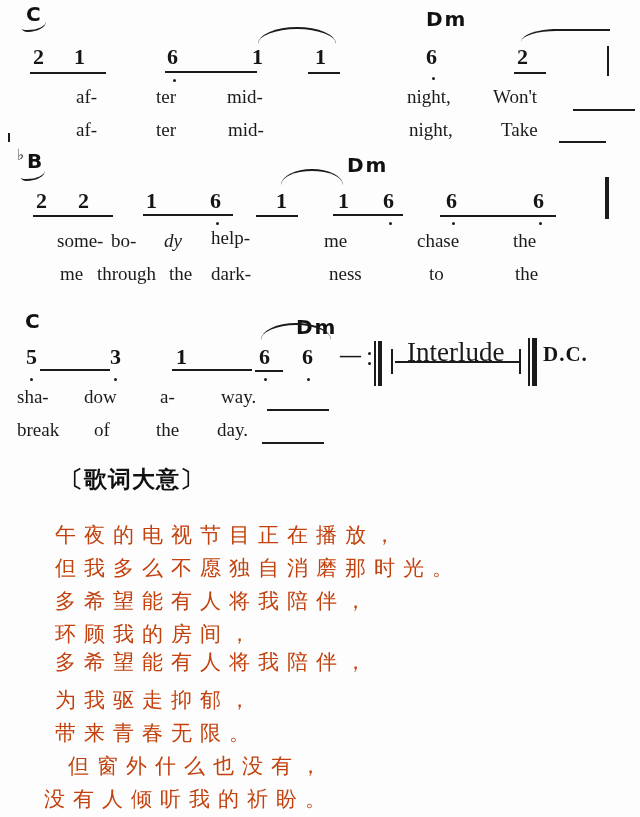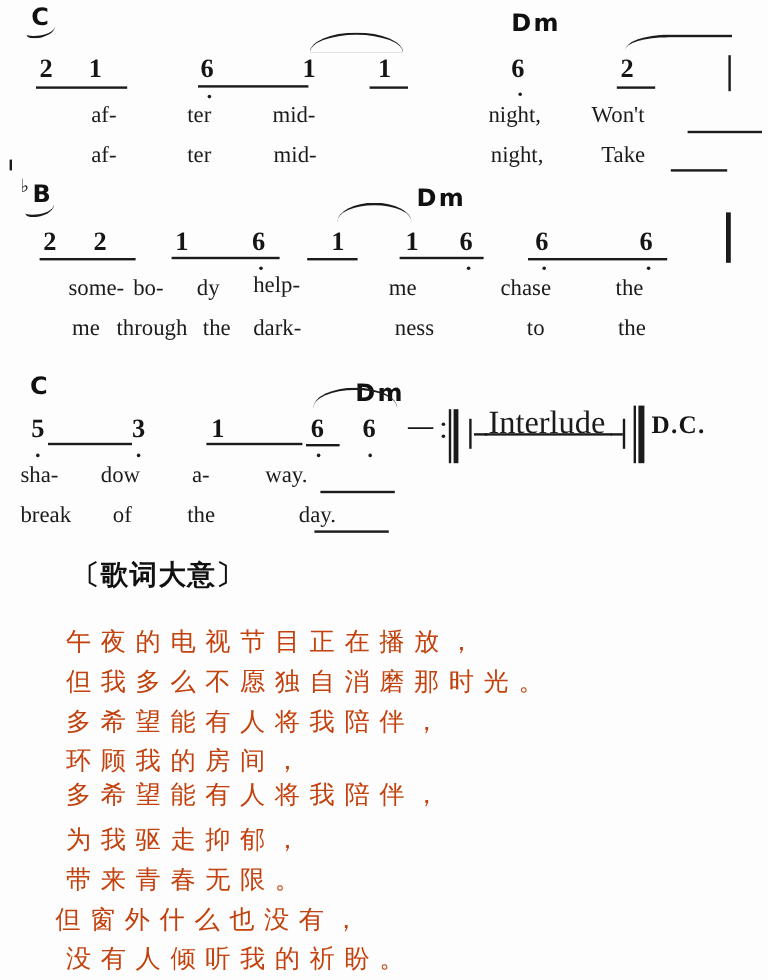--- a/index.html
+++ b/index.html
@@ -81,32 +81,32 @@
 <div class="ln" style="left:440px;top:215px;width:116px;height:2px;"></div>
 <div class="dot" style="left:216px;top:222px;"></div>
 <div class="dot" style="left:389px;top:222px;"></div>
 <div class="dot" style="left:452px;top:222px;"></div>
 <div class="dot" style="left:539px;top:222px;"></div>
 <div class="slur" style="left:281px;top:169px;width:62px;height:14px;"></div>
 <div class="ln" style="left:605px;top:177px;width:4px;height:42px;"></div>
 
 <div class="lyr" style="left:57px;top:230px;">some-</div>
 <div class="lyr" style="left:111px;top:230px;">bo-</div>
-<div class="lyr" style="left:164px;top:230px;">dy</div>
+<div class="lyr" style="left:164px;top:230px;font-style:italic;">dy</div>
 <div class="lyr" style="left:211px;top:227px;">help-</div>
 <div class="lyr" style="left:324px;top:230px;">me</div>
 <div class="lyr" style="left:417px;top:230px;text-align:right;">chase</div>
 <div class="lyr" style="left:513px;top:230px;">the</div>
 
 <div class="lyr" style="left:60px;top:263px;">me</div>
 <div class="lyr" style="left:97px;top:263px;">through</div>
 <div class="lyr" style="left:169px;top:263px;">the</div>
 <div class="lyr" style="left:211px;top:263px;">dark-</div>
 <div class="lyr" style="left:329px;top:263px;">ness</div>
-<div class="lyr" style="left:439px;top:263px;">to</div>
+<div class="lyr" style="left:429px;top:263px;">to</div>
 <div class="lyr" style="left:515px;top:263px;">the</div>
 
 <div class="chord" style="left:25px;top:309px;">C</div>
 <div class="chord" style="left:296px;top:315px;">Dm</div>
 
 <div class="note" style="left:26px;top:344px;">5</div>
 <div class="note" style="left:110px;top:344px;">3</div>
 <div class="note" style="left:176px;top:344px;">1</div>
 <div class="note" style="left:259px;top:344px;">6</div>
 <div class="note" style="left:302px;top:344px;">6</div>
@@ -138,25 +138,25 @@
 
 <div class="lyr" style="left:17px;top:386px;">sha-</div>
 <div class="lyr" style="left:84px;top:386px;">dow</div>
 <div class="lyr" style="left:160px;top:386px;">a-</div>
 <div class="lyr" style="left:221px;top:386px;">way.</div>
 <div class="ln" style="left:267px;top:409px;width:62px;height:2px;"></div>
 
 <div class="lyr" style="left:17px;top:419px;">break</div>
 <div class="lyr" style="left:94px;top:419px;">of</div>
 <div class="lyr" style="left:156px;top:419px;">the</div>
-<div class="lyr" style="left:217px;top:419px;margin-left:32px;">day.</div>
+<div class="lyr" style="left:217px;top:419px;">day.</div>
 <div class="ln" style="left:262px;top:442px;width:62px;height:2px;"></div>
 
 <div class="cn-h" style="left:60px;top:464px;">〔歌词大意〕</div>
 <div class="cn" style="left:55px;top:521px;">午夜的电视节目正在播放，</div>
 <div class="cn" style="left:55px;top:554px;">但我多么不愿独自消磨那时光。</div>
 <div class="cn" style="left:55px;top:587px;">多希望能有人将我陪伴，</div>
 <div class="cn" style="left:55px;top:620px;">环顾我的房间，</div>
 <div class="cn" style="left:55px;top:648px;">多希望能有人将我陪伴，</div>
 <div class="cn" style="left:55px;top:686px;">为我驱走抑郁，</div>
 <div class="cn" style="left:55px;top:719px;">带来青春无限。</div>
-<div class="cn" style="left:46px;top:752px;">但窗外什么也没有，</div>
-<div class="cn" style="left:55px;top:785px;">没有人倾听我的祈盼。</div>
+<div class="cn" style="left:68px;top:752px;">但窗外什么也没有，</div>
+<div class="cn" style="left:44px;top:785px;">没有人倾听我的祈盼。</div>
 
 </body></html>

